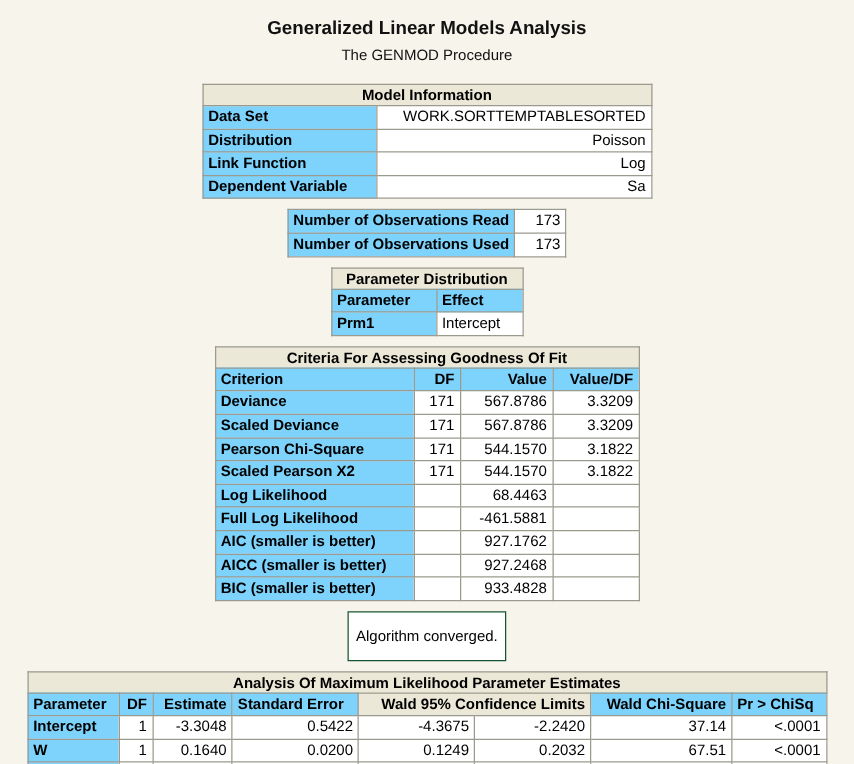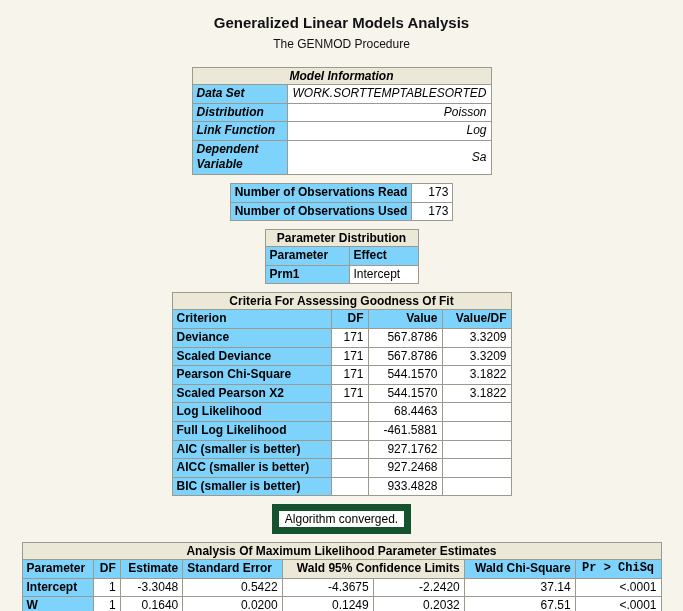--- a/index.html
+++ b/index.html
@@ -58,35 +58,35 @@
   }
   .num {
     text-align: right;
     background: #fff;
   }
   .txt {
     text-align: left;
     background: #fff;
   }
   .note-box {
-    border: 7px solid #14532d;
-    background: #fff;
-    font-size: 12px;
-    padding: 1px 6px;
+    border: 1px solid #14532d;
+    background: #fff;
+    font-size: 12px;
+    padding: 12px 6px;
     margin: 8px auto;
     width: max-content;
   }
 </style>
 </head>
 <body>
 
 <div class="title">Generalized Linear Models Analysis</div>
 <div class="subtitle">The GENMOD Procedure</div>
 
-<table class="sas" style="width:300px;font-style:italic;">
+<table class="sas" style="width:360px;">
   <caption>Model Information</caption>
   <tbody>
     <tr>
       <td class="hdr" style="width:130px;">Data Set</td>
       <td class="num">WORK.SORTTEMPTABLESORTED</td>
     </tr>
     <tr>
       <td class="hdr">Distribution</td>
       <td class="num">Poisson</td>
     </tr>
@@ -199,21 +199,21 @@
 <table class="sas" style="width:640px;">
   <caption>Analysis Of Maximum Likelihood Parameter Estimates</caption>
   <tbody>
     <tr>
       <td class="hdr">Parameter</td>
       <td class="hdr" style="text-align:right;">DF</td>
       <td class="hdr" style="text-align:right;">Estimate</td>
       <td class="hdr" style="text-align:left;">Standard Error</td>
       <td class="hdr-c" colspan="2">Wald 95% Confidence Limits</td>
       <td class="hdr" style="text-align:right;">Wald Chi-Square</td>
-      <td class="hdr" style="text-align:center;font-family:Liberation Mono, monospace;">Pr &gt; ChiSq</td>
+      <td class="hdr" style="text-align:left;">Pr &gt; ChiSq</td>
     </tr>
     <tr>
       <td class="hdr">Intercept</td>
       <td class="num">1</td>
       <td class="num">-3.3048</td>
       <td class="num">0.5422</td>
       <td class="num">-4.3675</td>
       <td class="num">-2.2420</td>
       <td class="num">37.14</td>
       <td class="num">&lt;.0001</td>

